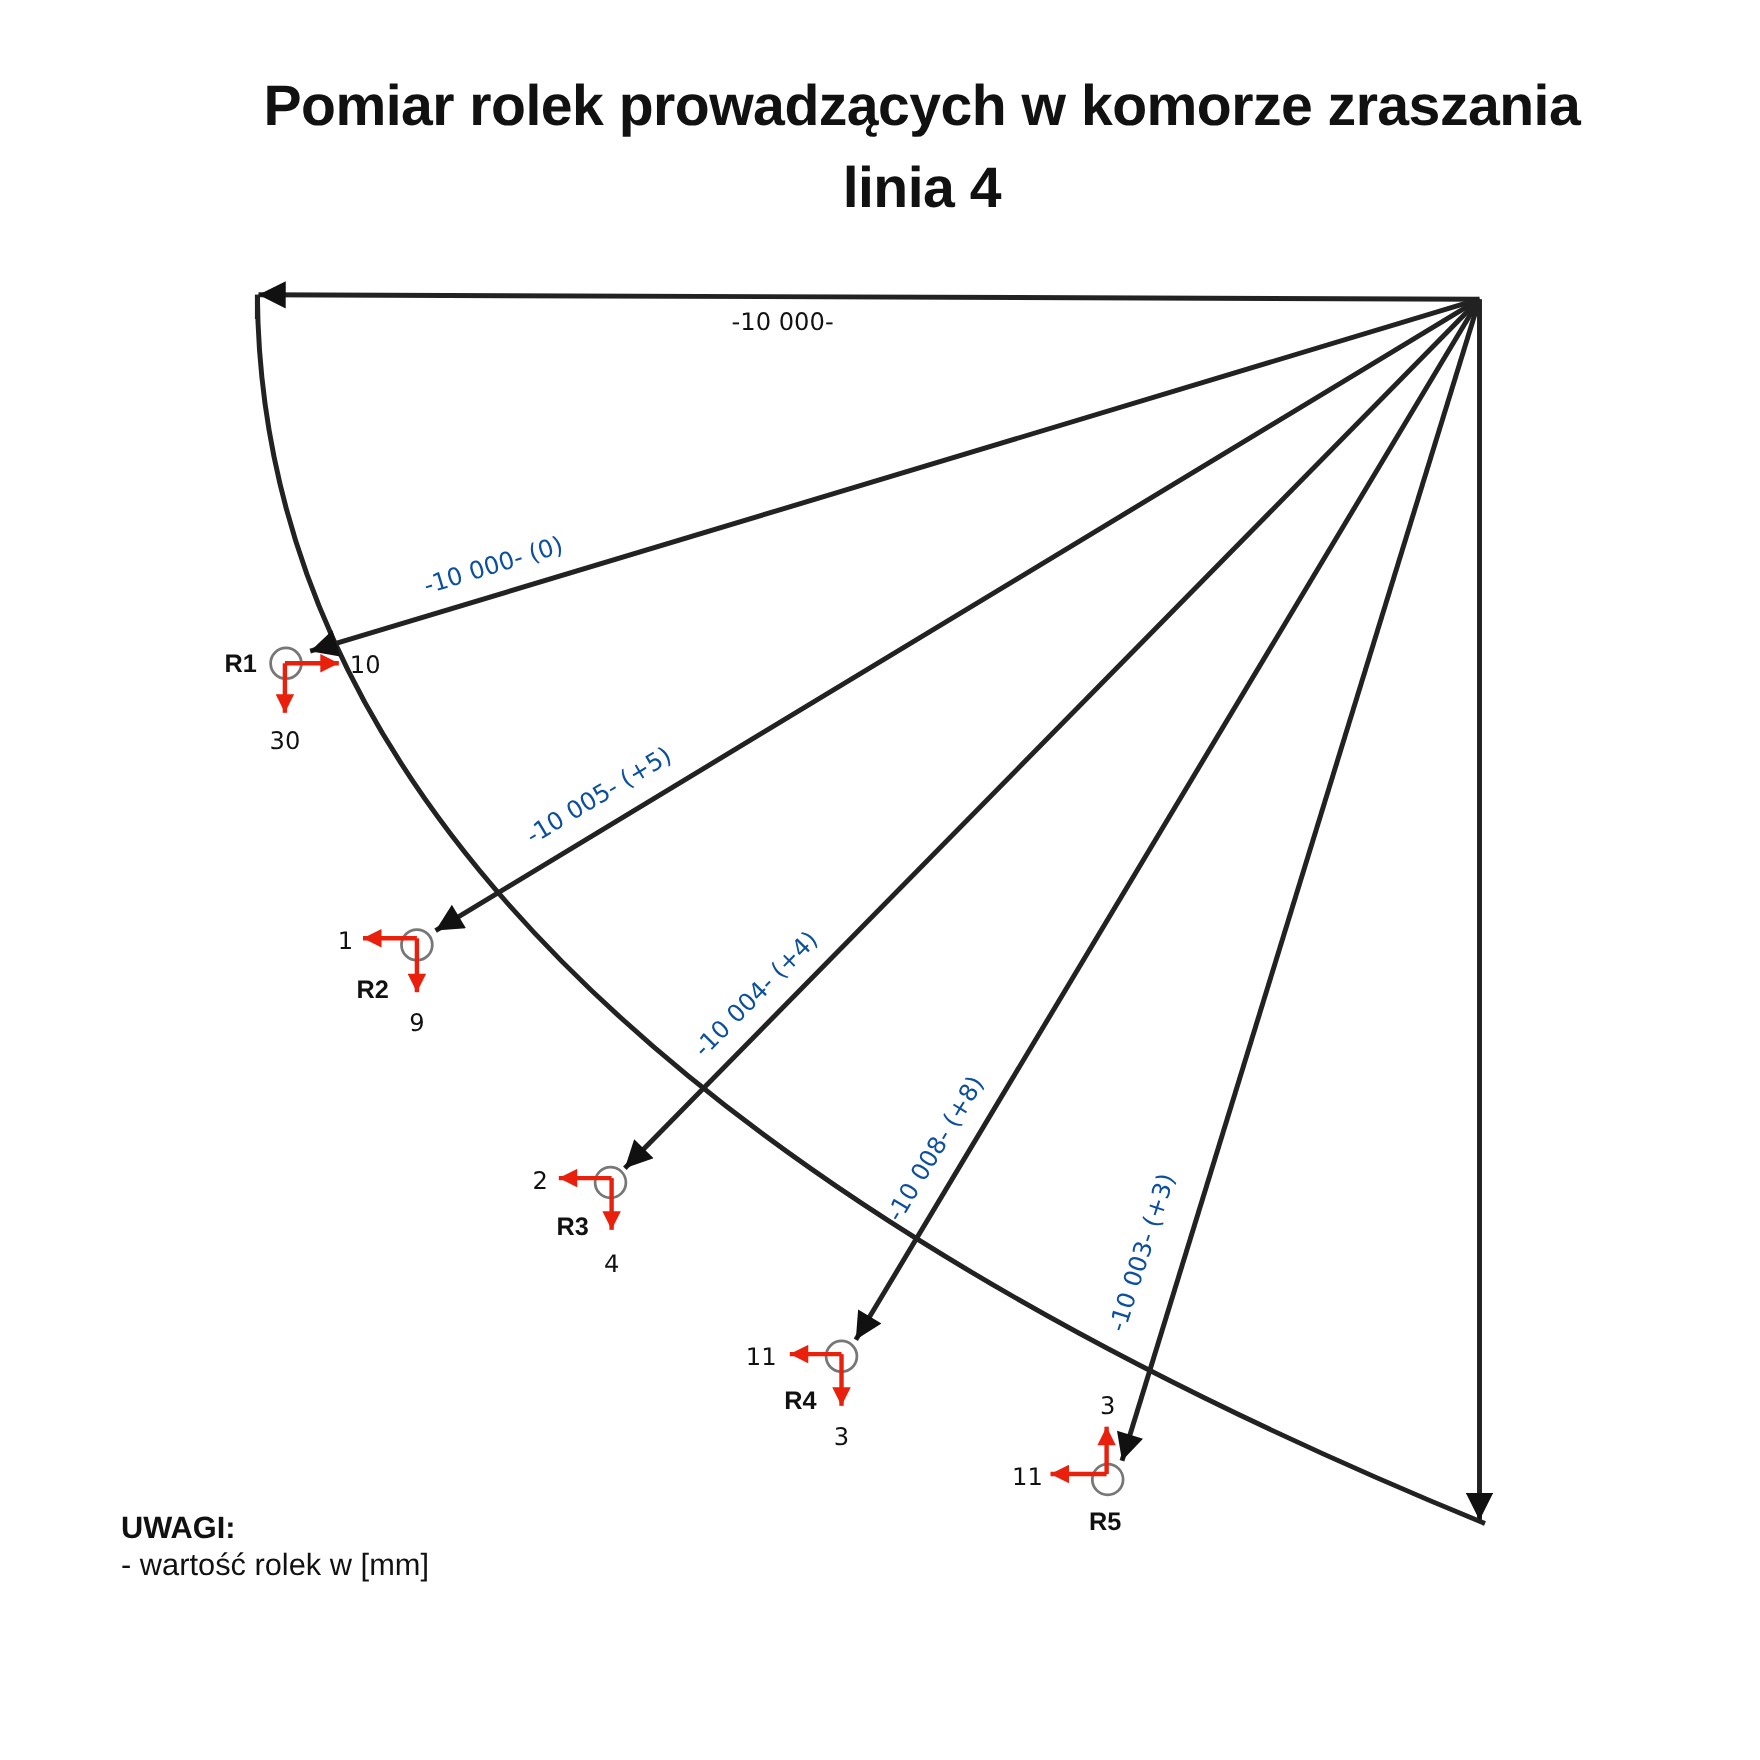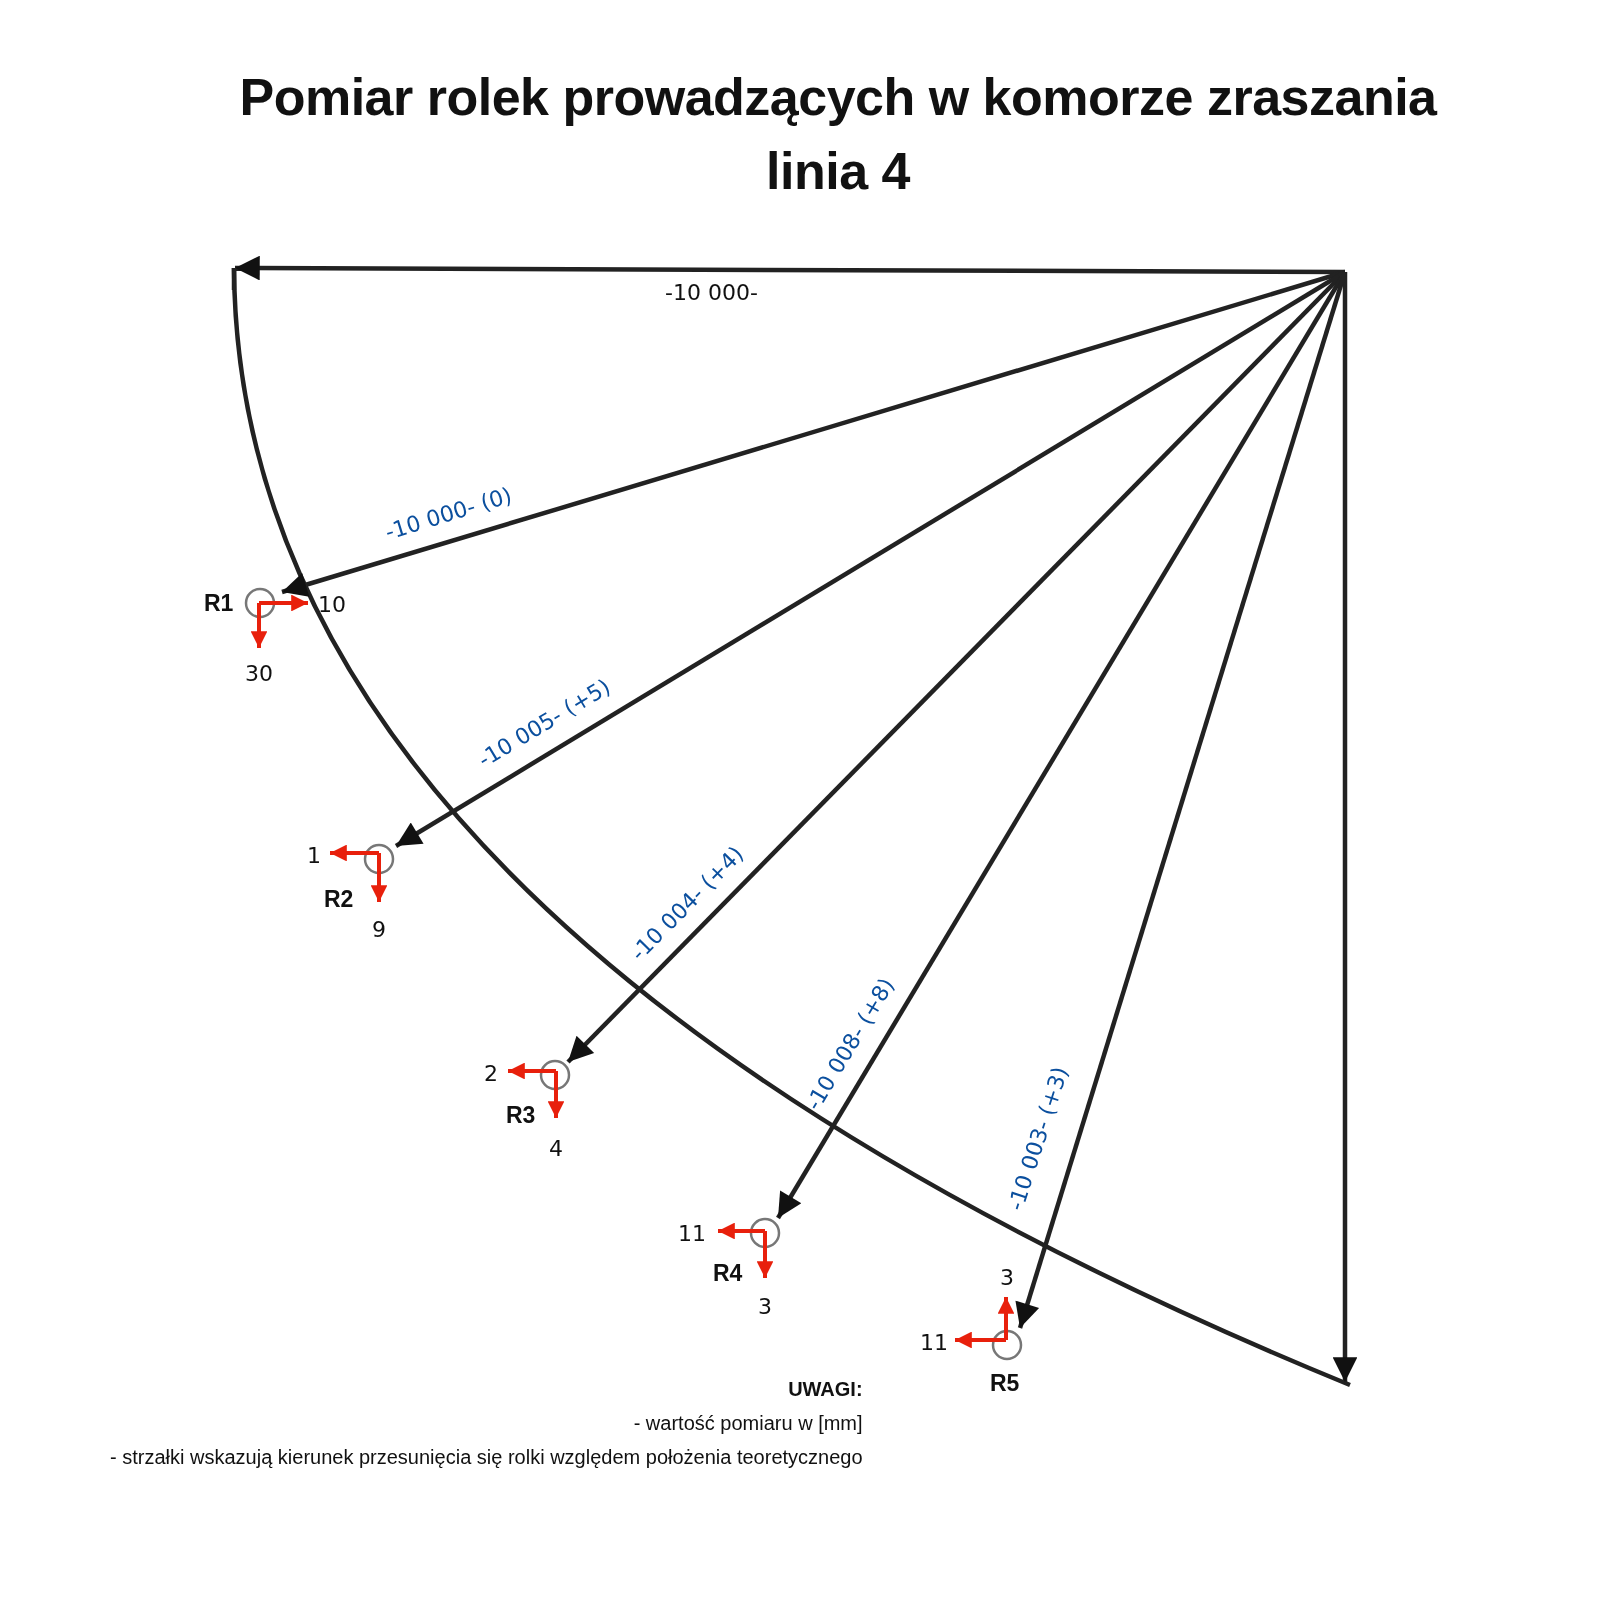--- a/index.html
+++ b/index.html
@@ -6,21 +6,21 @@
   body { width: 1600px; height: 1600px; position: relative; overflow: hidden;
          font-family: "Liberation Sans", "DejaVu Sans", sans-serif; color: #111; }
   .title { position: absolute; left: 0; top: 60px; width: 1600px; text-align: center;
            font-weight: bold; font-size: 52px; line-height: 74px; color: #111;
            letter-spacing: -0.5px; padding-left: 38px; }
   svg.diagram { position: absolute; left: 0; top: 0; }
   .dim-text { font-family: "DejaVu Sans", sans-serif; font-size: 22px; fill: #111; }
   .blue-text { font-family: "DejaVu Sans", sans-serif; font-size: 22px; fill: #0b4f9e; }
   .roll-label { font-family: "Liberation Sans", sans-serif; font-weight: bold; font-size: 23px; fill: #111; }
   .off-text { font-family: "DejaVu Sans", sans-serif; font-size: 22px; fill: #111; }
-  .notes { position: absolute; left: 110px; top: 1372px; font-size: 20px; line-height: 34px; color: #111; text-align: right; }
+  .notes { position: absolute; left: 110px; top: 1372px; font-size: 28px; line-height: 34px; color: #111; }
   .notes .notes-title { font-weight: bold; }
 </style>
 </head>
 <body>
 
 <div class="title">
   <div>Pomiar rolek prowadzących w komorze zraszania</div>
   <div>linia 4</div>
 </div>
 
@@ -94,15 +94,14 @@
     <polyline points="1006,1340 955,1340" fill="none" stroke="#e8200c" stroke-width="4" marker-end="url(#red)"></polyline>
     <polyline points="1006,1340 1006,1297" fill="none" stroke="#e8200c" stroke-width="4" marker-end="url(#red)"></polyline>
     <text class="roll-label" x="990" y="1391">R5</text>
     <text class="off-text" x="920" y="1350">11</text>
     <text class="off-text" x="1000" y="1285">3</text>
   </g>
 </svg>
 
 <div class="notes">
   <div class="notes-title">UWAGI:</div>
-  <div>- wartość pomiaru w [mm]</div>
-  <div>- strzałki wskazują kierunek przesunięcia się rolki względem położenia teoretycznego</div>
+  <div>- wartość rolek w [mm]</div>
 </div>
 
 </body></html>

